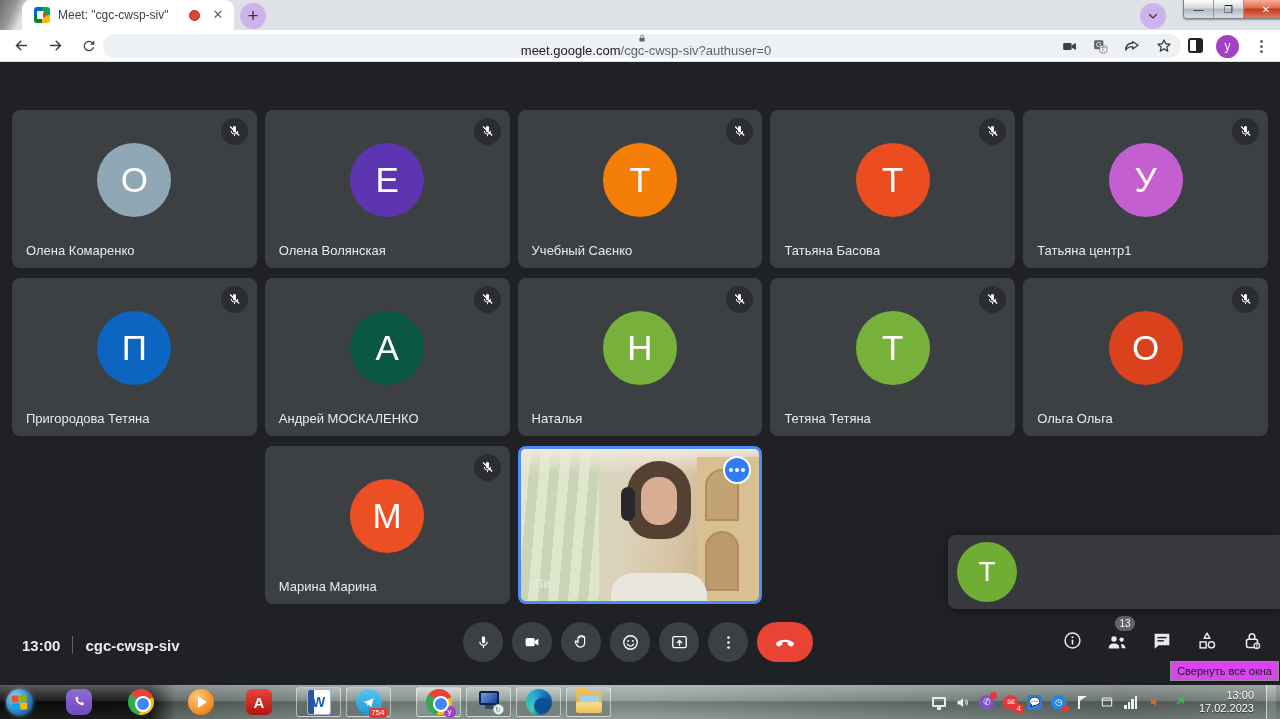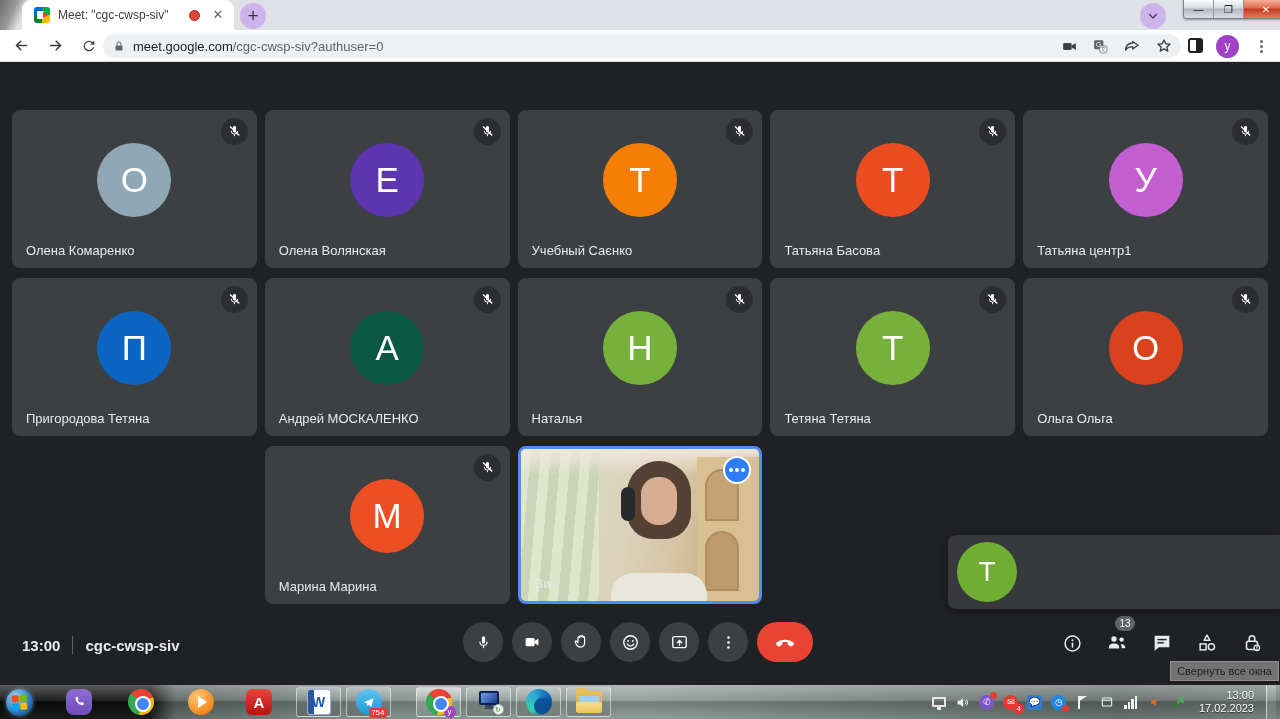--- a/index.html
+++ b/index.html
@@ -16,21 +16,21 @@
   .tab-title{font-size:12px;color:#3c4043;white-space:nowrap;overflow:hidden;flex:1;}
   .rec-dot{width:11px;height:11px;border-radius:50%;background:#e0443a;border:1px solid #b3281f;margin:0 10px 0 6px;flex:none;}
   .tab-close{width:16px;height:16px;color:#5f6368;font-size:13px;line-height:16px;text-align:center;flex:none;}
   .newtab{position:absolute;top:3px;left:240px;width:26px;height:26px;border-radius:50%;background:#ccb3ea;color:#3c3050;font-size:19px;line-height:25px;text-align:center;}
   .tabsearch{position:absolute;top:3px;left:1140px;width:26px;height:26px;border-radius:50%;background:#ccb3ea;display:flex;align-items:center;justify-content:center;}
   .wincontrols{position:absolute;top:0;left:1183px;display:flex;height:19px;border:1px solid #7a848c;border-top:none;border-radius:0 0 4px 4px;overflow:hidden;box-shadow:0 1px 2px rgba(0,0,0,.35);}
   .wbtn{width:30px;height:18px;background:linear-gradient(#fdfdfd,#d4d9dd 45%,#aeb7c0 50%,#dbe1e6);display:flex;align-items:center;justify-content:center;font-size:10px;color:#222;border-right:1px solid #8e979f;}
   .wbtn.close{width:44px;border-right:none;background:linear-gradient(#f6b09a,#e06a4c 45%,#c23a20 50%,#e07a5e);color:#fff;font-weight:bold;}
   .toolbar{position:absolute;top:30px;left:0;width:1280px;height:32px;background:#fff;border-bottom:1px solid #dadce0;display:flex;align-items:center;}
   .navbtn{width:26px;height:26px;margin-left:8px;display:flex;align-items:center;justify-content:center;color:#5f6368;}
-  .addressbar{position:absolute;left:103px;top:4px;width:1078px;height:24px;border-radius:12px;background:#eef1f3;display:flex;align-items:center;padding:0 10px;}
+  .addressbar{position:absolute;left:103px;top:4px;width:1078px;height:24px;border-radius:12px;background:#eef1f3;display:flex;align-items:center;padding:0 10px;flex-direction:column;}
   .url{font-size:13px;color:#202124;margin-left:8px;white-space:nowrap;}
   .url .path{color:#5f6368;}
   .bar-icons{position:absolute;right:8px;top:0;height:24px;display:flex;align-items:center;gap:14px;color:#3c4043;}
   .sidepanel-ic{position:absolute;left:1188px;top:8px;width:15px;height:15px;border:2px solid #202124;border-radius:3px;}
   .sidepanel-ic::after{content:"";position:absolute;right:0;top:0;width:5px;height:11px;background:#202124;}
   .profile-av{position:absolute;left:1216px;top:5px;width:23px;height:23px;border-radius:50%;background:#a142c6;color:#fff;font-size:12px;text-align:center;line-height:23px;}
   .menu3{position:absolute;left:1252px;top:7px;width:18px;height:18px;display:flex;flex-direction:column;align-items:center;justify-content:center;gap:2px;}
   .menu3 i{width:3px;height:3px;border-radius:50%;background:#5f6368;}
 
   
@@ -64,24 +64,24 @@
   .join-av{position:absolute;left:9px;top:7px;width:60px;height:60px;border-radius:50%;display:flex;align-items:center;justify-content:center;color:#fff;font-size:28px;}
   .join-text{position:absolute;left:114px;top:7px;width:205px;color:#dde0e3;font-size:13px;line-height:19px;font-weight:500;}
 
   .bottombar{position:absolute;left:0;bottom:0;width:1280px;height:77px;}
   .bb-left{position:absolute;left:22px;top:28px;display:flex;align-items:center;color:#e8eaed;font-size:15px;font-weight:600;gap:12px;}
   .bb-sep{width:1px;height:18px;background:#5f6368;}
   .controls{position:absolute;left:463px;top:14px;display:flex;align-items:center;gap:9px;}
   .cbtn{width:40px;height:40px;border-radius:50%;background:#3c4043;display:flex;align-items:center;justify-content:center;border:none;padding:0;}
   .cbtn.end{width:56px;border-radius:20px;background:#ea4335;}
   .rcontrols{position:absolute;right:16px;top:22px;display:flex;align-items:center;gap:21px;}
-  .ric{width:24px;height:24px;display:flex;align-items:flex-end;justify-content:center;position:relative;}
+  .ric{width:24px;height:24px;display:flex;align-items:flex-start;justify-content:center;position:relative;}
   .count-badge{position:absolute;top:-14px;right:-6px;min-width:20px;height:15px;border-radius:8px;background:#606468;color:#fff;font-size:10px;line-height:15px;text-align:center;padding:0 4px;}
 
-  .tooltip{position:absolute;right:1px;top:661px;height:20px;background:#737373;border:1px solid #8f8f8f;color:#1c1c1c;font-size:11px;line-height:18px;padding:0 6px;z-index:40;box-shadow:1px 1px 2px rgba(0,0,0,.3);}
+  .tooltip{position:absolute;right:1px;top:661px;height:20px;background:#d946ef;border:1px solid #8f8f8f;color:#1c1c1c;font-size:11px;line-height:18px;padding:0 6px;z-index:40;box-shadow:1px 1px 2px rgba(0,0,0,.3);}
 
   
   .taskbar{position:absolute;left:0;bottom:0;width:1280px;height:34px;background:linear-gradient(90deg,#0b0c0c 0,#0e100f 150px,#59635f 175px,#7e8b86 380px,#8d9a95 640px,#707d78 900px,#5e6965 1120px,#6f7a76 1280px);z-index:50;}
   .taskbar::before{content:"";position:absolute;inset:0;background:linear-gradient(rgba(255,255,255,.32),rgba(255,255,255,.08) 45%,rgba(0,0,0,.18) 50%,rgba(255,255,255,.06));pointer-events:none;}
   .tb-item{position:absolute;top:3px;width:30px;height:28px;display:flex;align-items:center;justify-content:center;}
   .tb-btn{position:absolute;top:2px;width:45px;height:30px;border:1px solid rgba(255,255,255,.5);border-radius:3px;background:linear-gradient(rgba(255,255,255,.28),rgba(255,255,255,.07) 45%,rgba(0,0,0,.14));display:flex;align-items:center;justify-content:center;}
   .tb-btn.active{background:linear-gradient(rgba(255,255,255,.55),rgba(255,255,255,.25) 45%,rgba(130,150,145,.3));}
   .orb{width:27px;height:27px;border-radius:50%;background:radial-gradient(circle at 35% 30%,#9fd4f2,#2e7ec2 55%,#0a3e70 95%);position:relative;box-shadow:0 0 4px rgba(120,200,255,.5);}
   .orb .flag{position:absolute;left:6px;top:6px;width:15px;height:15px;display:grid;grid-template-columns:7px 7px;grid-auto-rows:7px;gap:1px;transform:rotate(-4deg);}
   .orb .flag i{border-radius:1.5px;}

